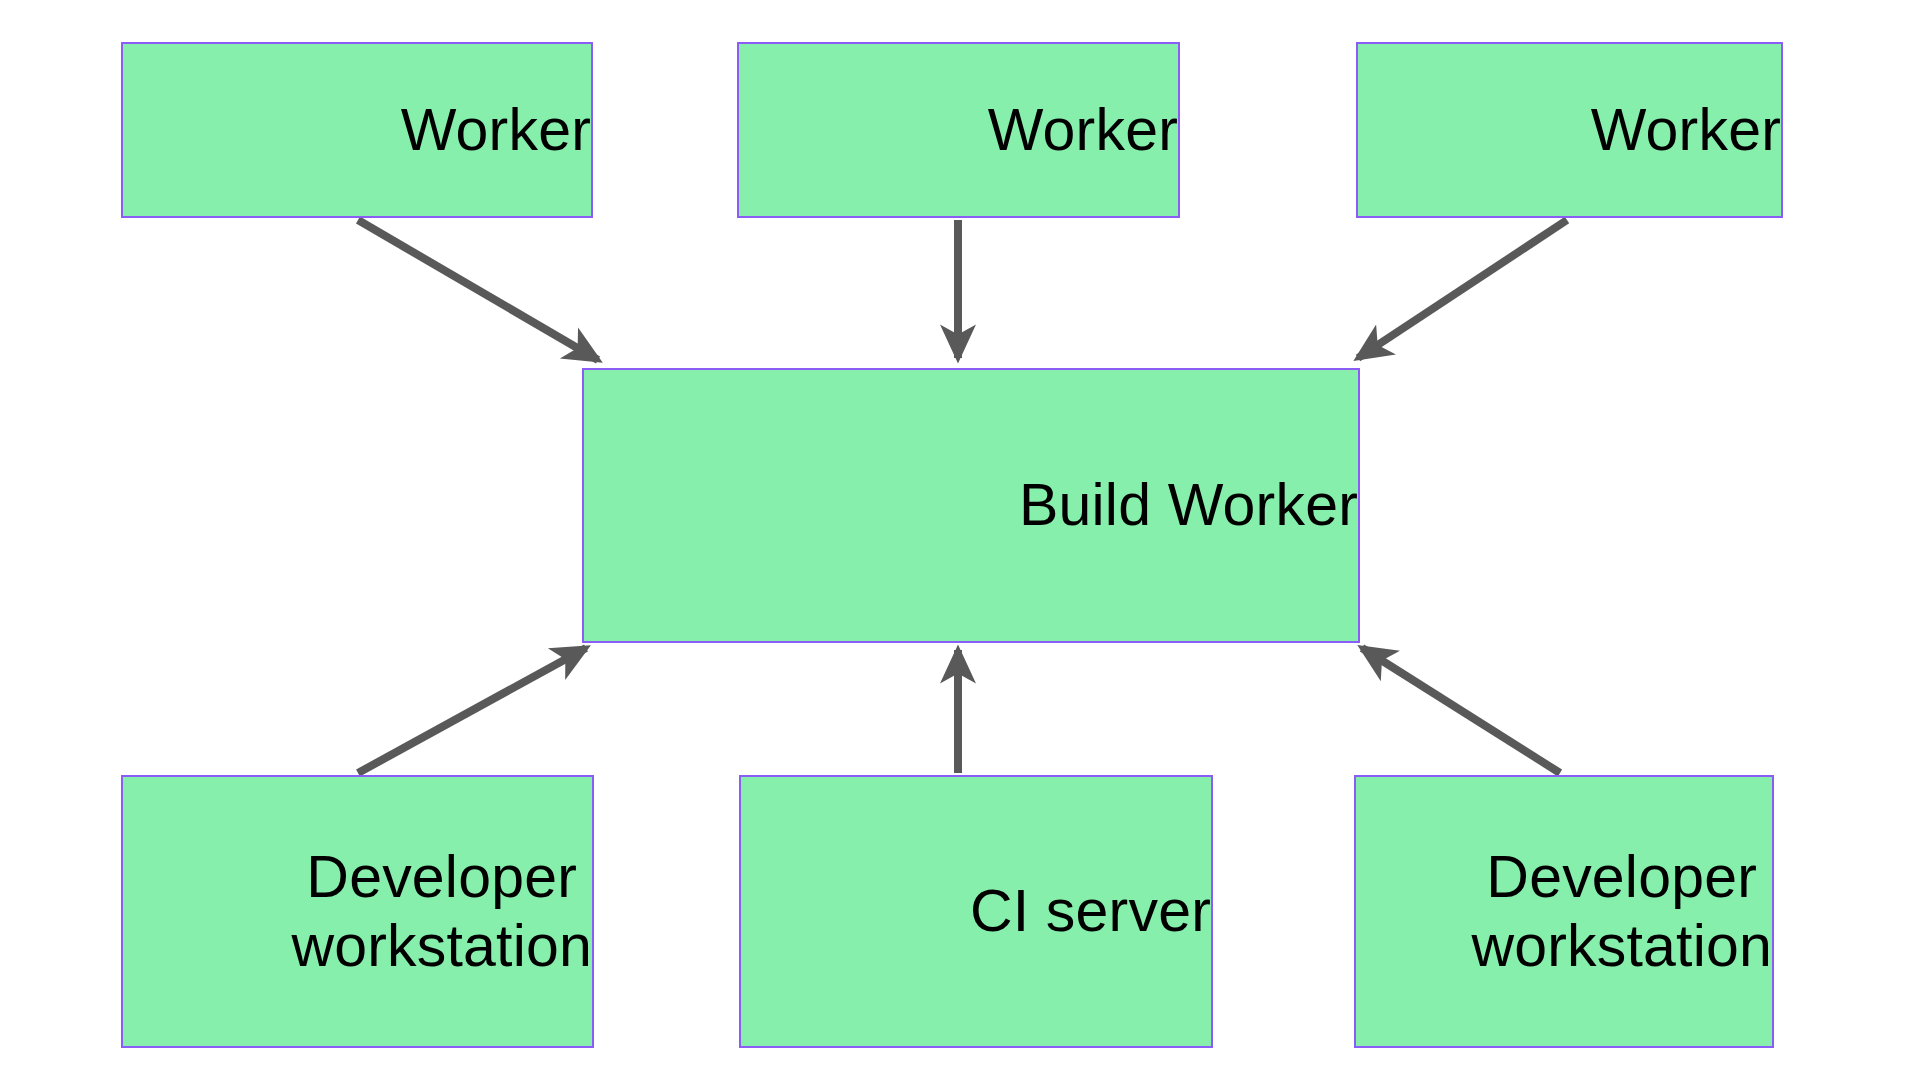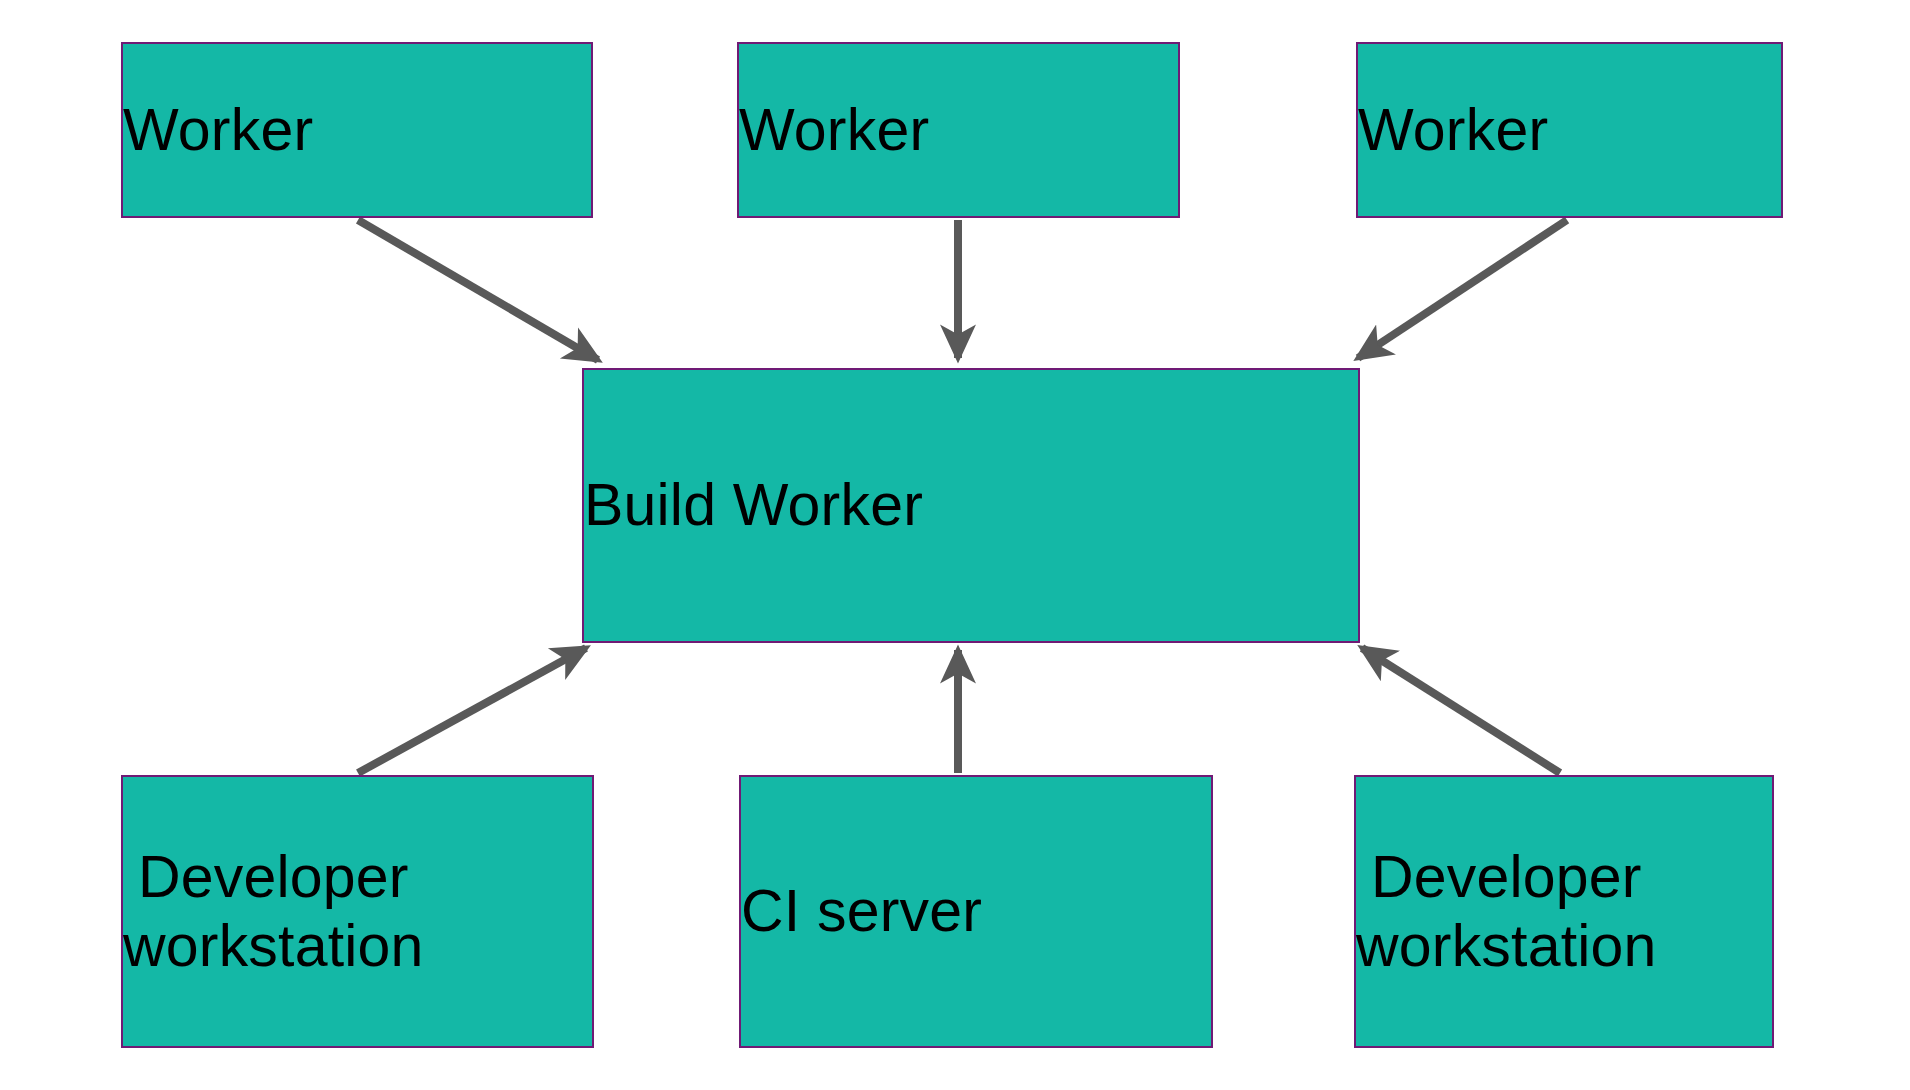--- a/index.html
+++ b/index.html
@@ -23,25 +23,25 @@
     position: absolute;
     left: 0;
     top: 0;
     width: 1910px;
     height: 1090px;
     pointer-events: none;
   }
   .node {
     position: absolute;
     box-sizing: border-box;
-    background: #14b8a6;
-    border: 2px solid #701a75;
+    background: #86efac;
+    border: 2px solid #8b5cf6;
     display: flex;
     align-items: center;
-    justify-content: flex-start;
+    justify-content: flex-end;
     text-align: center;
     color: #000000;
     z-index: 2;
   }
   .node-label {
     font-size: 59px;
     line-height: 1.12;
     font-weight: 400;
     letter-spacing: 0.2px;
     color: #000000;

